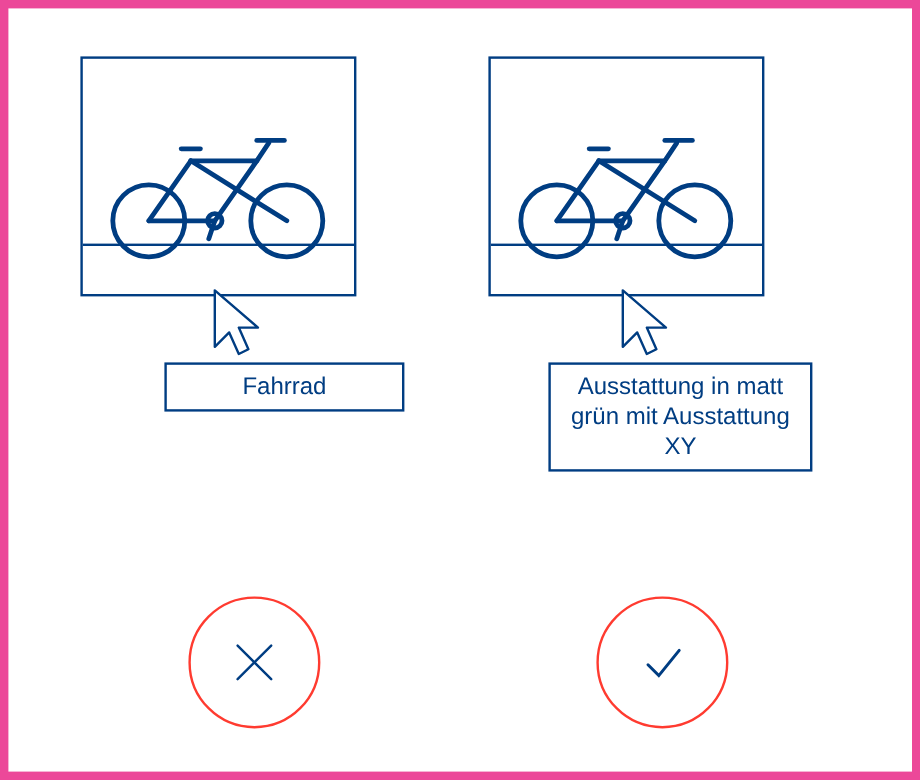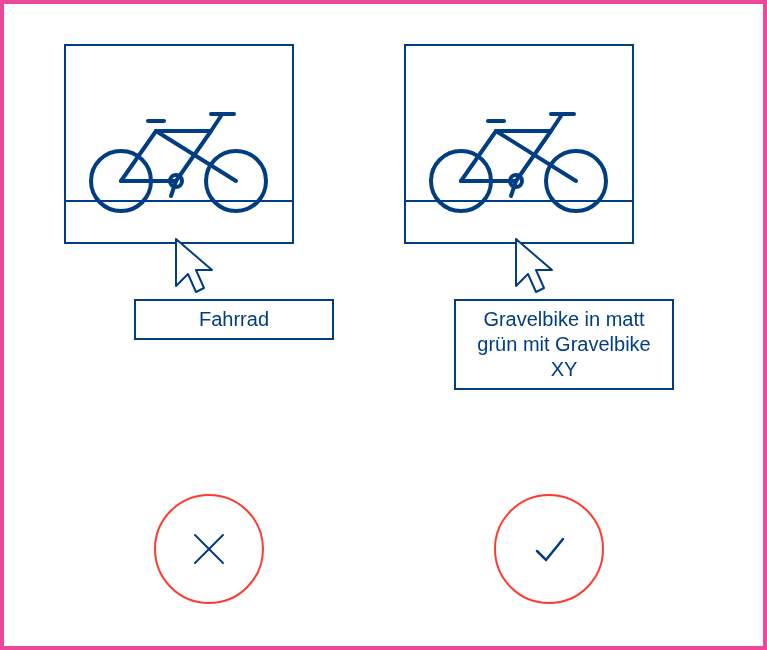--- a/index.html
+++ b/index.html
@@ -6,21 +6,21 @@
     margin: 0;
     padding: 0;
     font-family: Arial, Helvetica, sans-serif;
     background: #fff;
   }
   .canvas {
     position: relative;
     width: 767px;
     height: 650px;
     box-sizing: border-box;
-    border: 4px solid #ec4899;
+    border: 7px solid #ec4899;
     background: #fff;
   }
   .example {
     position: absolute;
     width: 300px;
   }
   .example.left { left: 60px; top: 40px; }
   .example.right { left: 400px; top: 40px; }
   .image-box {
     position: relative;
@@ -125,21 +125,21 @@
           <circle cx="100" cy="85" r="6"></circle>
         </g>
       </svg>
       <div class="ground-line"></div>
     </div>
     <svg class="cursor-svg" style="left:100px; top:190px;" viewBox="0 0 60 70">
       <g fill="#fff" stroke="#003d82" stroke-width="2" stroke-linejoin="round">
         <path d="M12 5 L12 52 L24 40 L32 58 L40 54 L32 36 L48 36 Z"></path>
       </g>
     </svg>
-    <div class="tooltip" style="left:50px; top:255px; width:220px;">Gravelbike in matt grün mit Gravelbike XY</div>
+    <div class="tooltip" style="left:50px; top:255px; width:220px;">Ausstattung in matt grün mit Ausstattung XY</div>
   </div>
 
   <div class="status-circle" style="left:150px; top:490px;">
     <svg viewBox="0 0 44 44">
       <g stroke="#003d82" stroke-width="2" stroke-linecap="round" fill="none">
         <line x1="8" y1="8" x2="36" y2="36"></line>
         <line x1="36" y1="8" x2="8" y2="36"></line>
       </g>
     </svg>
   </div>

